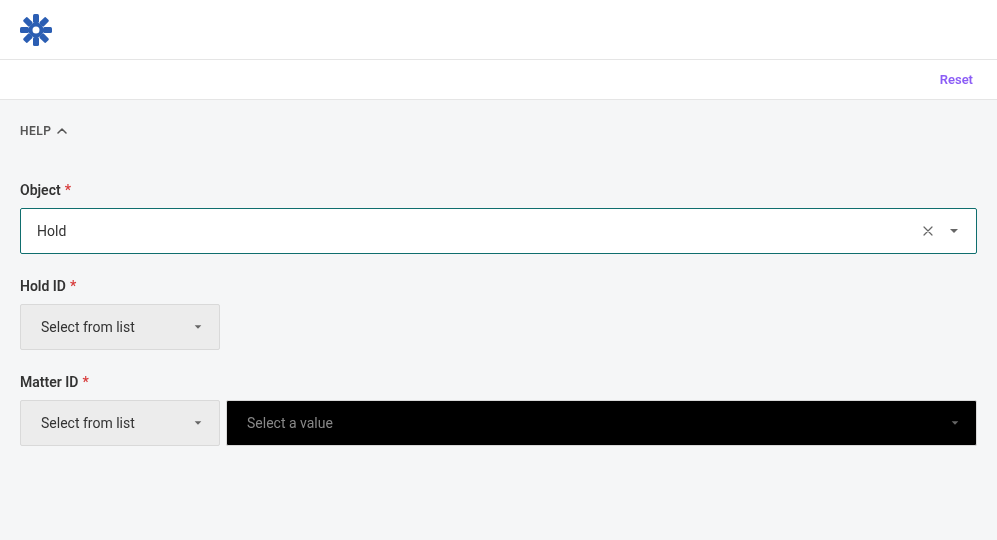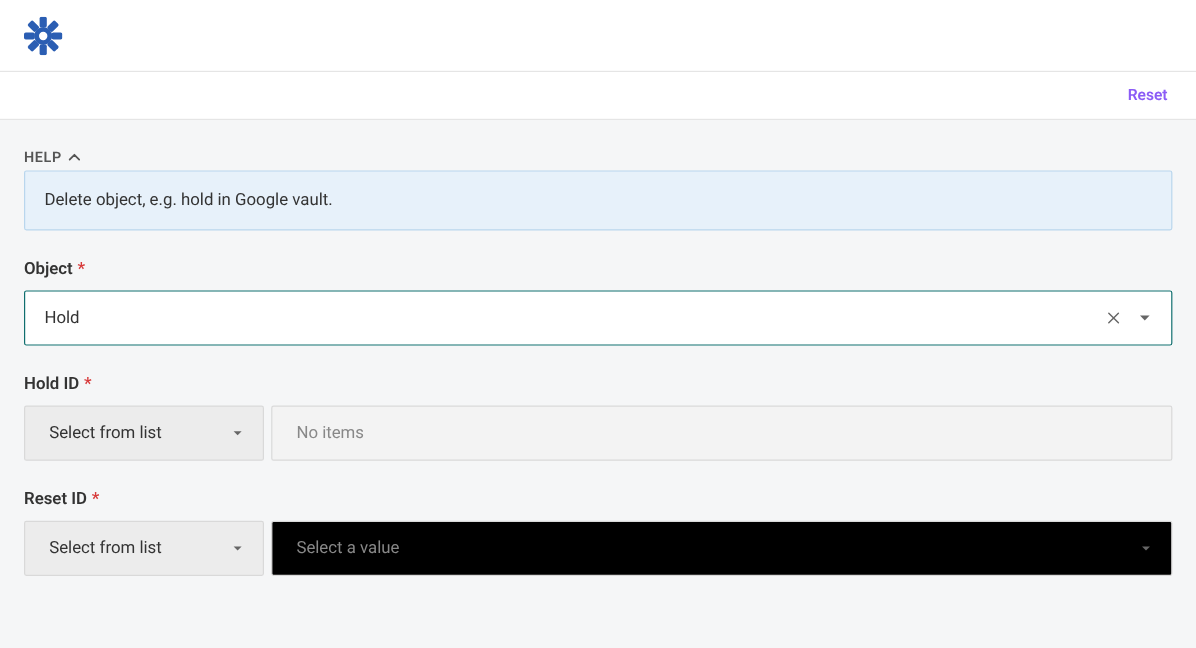--- a/index.html
+++ b/index.html
@@ -58,21 +58,21 @@
       padding: 24px 20px;
     }
     .help-section {
       margin-bottom: 24px;
     }
     .help-header {
       display: flex;
       align-items: center;
       gap: 6px;
       cursor: pointer;
-      padding-bottom: 4px;
+      padding-bottom: 20px;
     }
     .help-label {
       font-size: 12px;
       font-weight: 600;
       letter-spacing: 0.5px;
       color: #555;
     }
     .help-box {
       border: 1px solid #b9d6ed;
       background: #e7f1fa;
@@ -190,21 +190,20 @@
 
   <div class="help-section">
     <div class="help-header">
       <span class="help-label">HELP</span>
       <span>
         <svg class="icon-svg" width="10" height="10" viewBox="0 0 10 10">
           <path d="M1 7 L5 3 L9 7" stroke="#555" stroke-width="1.5" fill="none" stroke-linecap="round" stroke-linejoin="round"></path>
         </svg>
       </span>
     </div>
-    <div class="help-box">Delete object, e.g. hold in Google vault.</div>
   </div>
 
   <div class="field">
     <div class="field-label">
       <span>Object</span>
       <span class="required">*</span>
     </div>
     <div class="select-wrap">
       <div class="select-main">
         <span class="value">Hold</span>
@@ -231,29 +230,26 @@
     </div>
     <div class="row">
       <div class="mode-select">
         <span class="text">Select from list</span>
         <span>
           <svg class="icon-svg" width="10" height="10" viewBox="0 0 12 12">
             <path d="M2 4 L6 8 L10 4 Z" fill="#666"></path>
           </svg>
         </span>
       </div>
-      <div class="value-box disabled">
-        <span class="placeholder">No items</span>
-      </div>
     </div>
   </div>
 
   <div class="field">
     <div class="field-label">
-      <span>Reset ID</span>
+      <span>Matter ID</span>
       <span class="required">*</span>
     </div>
     <div class="row">
       <div class="mode-select">
         <span class="text">Select from list</span>
         <span>
           <svg class="icon-svg" width="10" height="10" viewBox="0 0 12 12">
             <path d="M2 4 L6 8 L10 4 Z" fill="#666"></path>
           </svg>
         </span>

